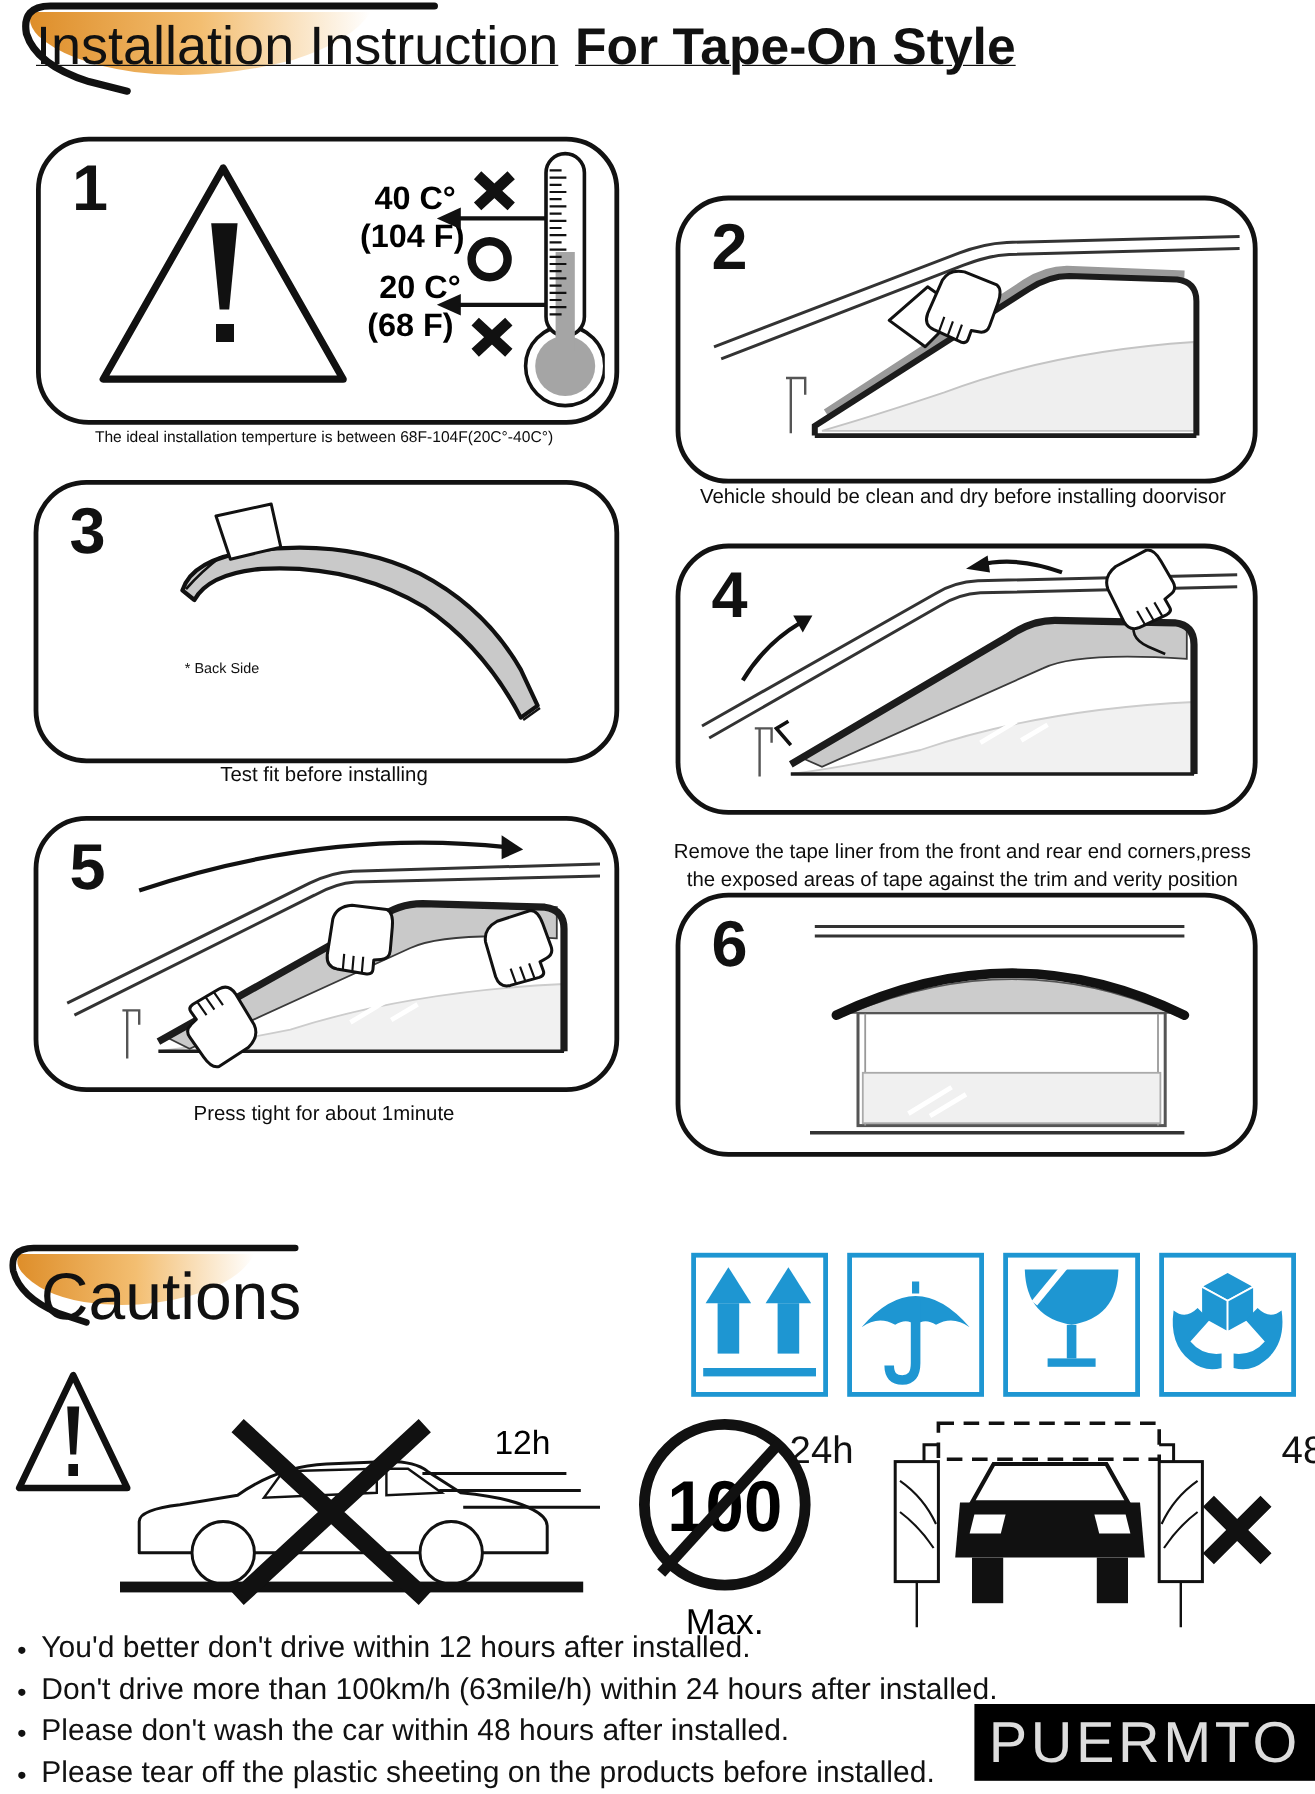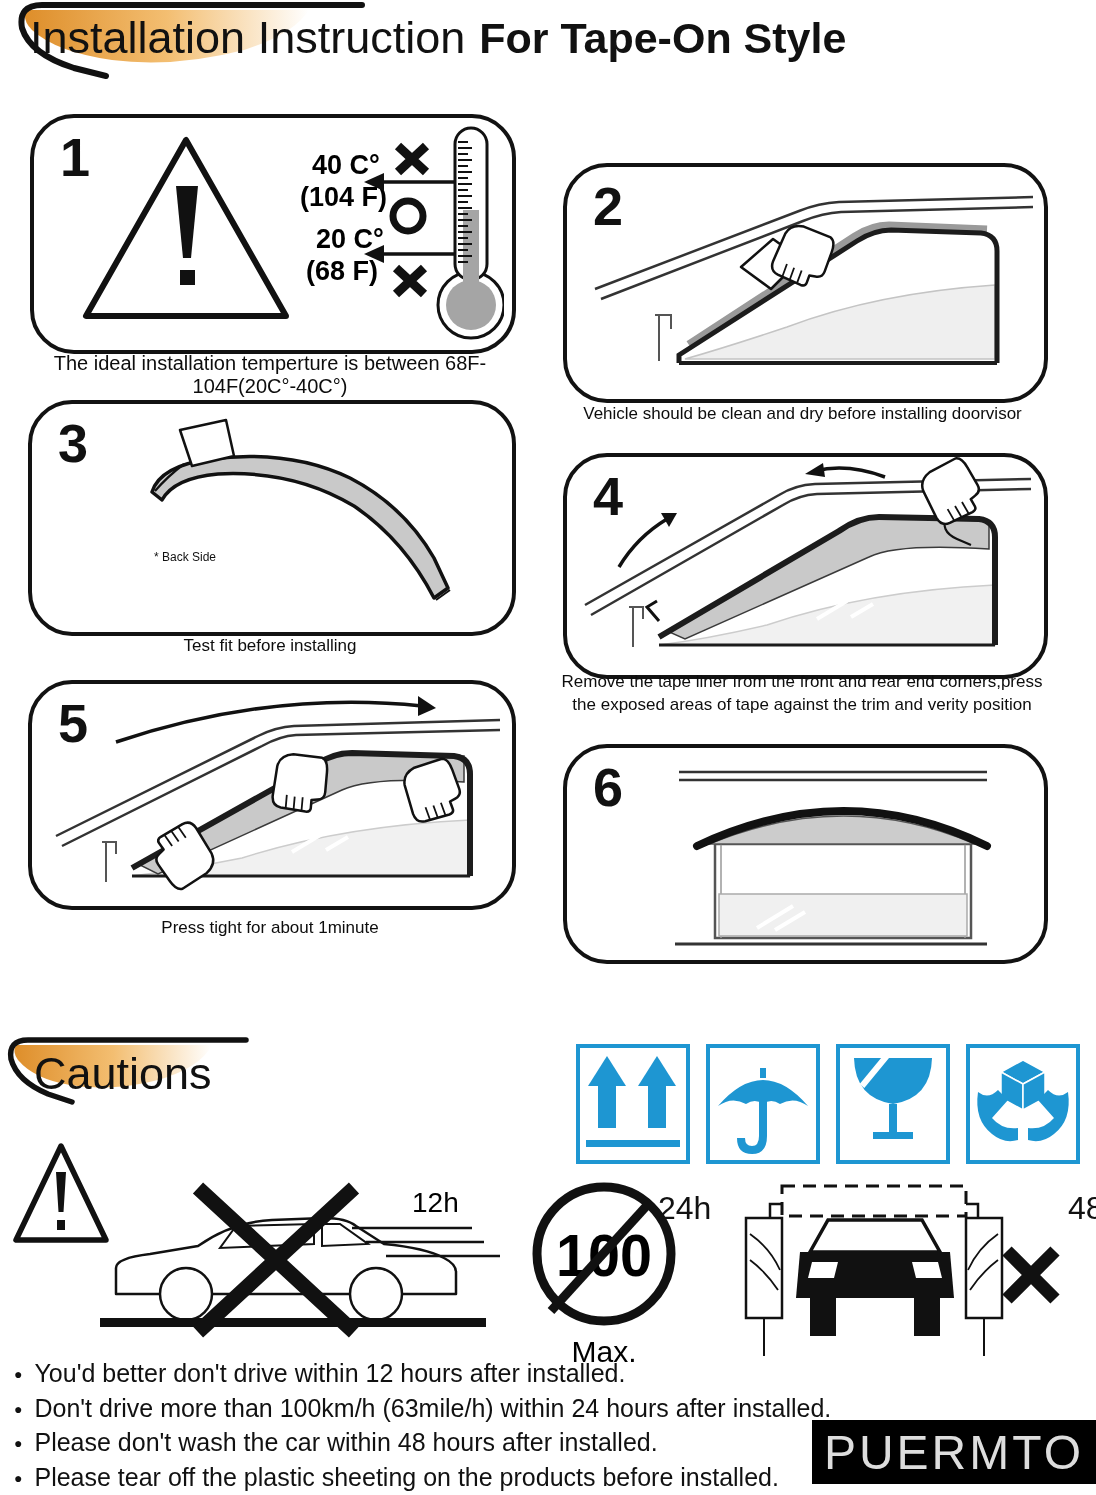--- a/index.html
+++ b/index.html
@@ -1,28 +1,28 @@
 <!DOCTYPE html>
 <html><head>
 <meta charset="utf-8">
 <title>Installation Instruction</title>
 <style>
   html,body{margin:0;padding:0;background:#fff;}
   .page{position:relative;width:1096px;height:1495px;background:#fff;
         font-family:"Liberation Sans", sans-serif;color:#111;overflow:hidden;}
   .abs{position:absolute;}
-  .title-row{position:absolute;left:30px;top:12px;white-space:nowrap;z-index:2;}
+  .title-row{position:absolute;left:30px;top:12px;white-space:nowrap;z-index:2;text-decoration:underline;}
   .title-main{font-size:45px;font-weight:400;letter-spacing:0px;}
   .title-bold{font-size:43px;font-weight:700;margin-left:14px;}
   .step-box{position:absolute;border:4px solid #121212;border-radius:44px;background:#fff;}
   .step-num{position:absolute;left:26px;top:8px;font-size:54px;font-weight:700;z-index:3;}
   .caption{position:absolute;text-align:center;font-size:17px;line-height:23px;color:#0d0d0d;}
-  .caption.small{font-size:20px;}
+  .caption.small{font-size:13px;}
   .note{position:absolute;font-size:12px;font-weight:400;}
-  .cautions-title{position:absolute;left:34px;top:1048px;font-size:45px;font-weight:400;z-index:2;}
+  .cautions-title{position:absolute;left:34px;top:1048px;font-size:55px;font-weight:400;z-index:2;}
   .pack-icon{position:absolute;width:106px;height:112px;border:4px solid #1E96D2;background:#fff;}
   .hour-label{position:absolute;font-size:32px;}
   .bullets{position:absolute;left:14px;top:1362px;width:830px;}
   .bullet-row{display:flex;align-items:flex-start;margin-bottom:10.5px;font-size:25px;line-height:23px;}
   .bullet-row::before{content:"\25CF";font-size:14px;line-height:23px;margin-right:12px;margin-top:1px;}
   .brand-box{position:absolute;left:812px;top:1420px;width:284px;height:64px;background:#000;
              display:flex;align-items:center;justify-content:center;}
   .brand-text{color:#ddd;font-size:48px;letter-spacing:3px;}
   svg text{font-family:"Liberation Sans", sans-serif;}
 </style>
@@ -136,21 +136,21 @@
       <path d="M92 164 L80 150 L90 144" stroke="#111" stroke-width="3" fill="none"></path>
       <path d="M92 180 L272 74 Q292 60 312 60 L412 62 Q428 64 428 80 L428 188" stroke="#1c1c1c" stroke-width="6" fill="none"></path>
       <path d="M92 188 L428 188" stroke="#1c1c1c" stroke-width="3"></path>
       <path d="M62 150 h14 v12 M66 150 v40" stroke="#555" stroke-width="2" fill="none"></path>
       <path d="M380 58 Q372 74 390 82 L404 88" stroke="#111" stroke-width="2.2" fill="none"></path>
       <g transform="translate(384,34) rotate(150)">
           <use href="#hand-glyph"></use>
         </g>
     </svg>
   </div>
-  <div class="caption" style="left:548px;top:670px;width:508px;">Remove the tape liner from the front and rear end corners,press the exposed areas of tape against the trim and verity position</div>
+  <div class="caption" style="left:548px;top:698px;width:508px;">Remove the tape liner from the front and rear end corners,press the exposed areas of tape against the trim and verity position</div>
 
   <div class="step-box" style="left:28px;top:680px;width:480px;height:222px;">
     <div class="step-num">5</div>
     <svg width="472" height="214" viewBox="0 0 472 214" style="position:absolute;left:0;top:0;">
       <g>
         <path d="M84 58 Q240 6 390 22" stroke="#111" stroke-width="3.5" fill="none"></path>
         <polygon points="404,24 386,12 386,32" fill="#111"></polygon>
       </g>
       <path d="M24 152 L226 52 Q244 43 262 42 L468 36" stroke="#333" stroke-width="2.5" fill="none"></path>
       <path d="M30 162 L230 62 Q248 52 264 51 L468 46" stroke="#333" stroke-width="2.5" fill="none"></path>

